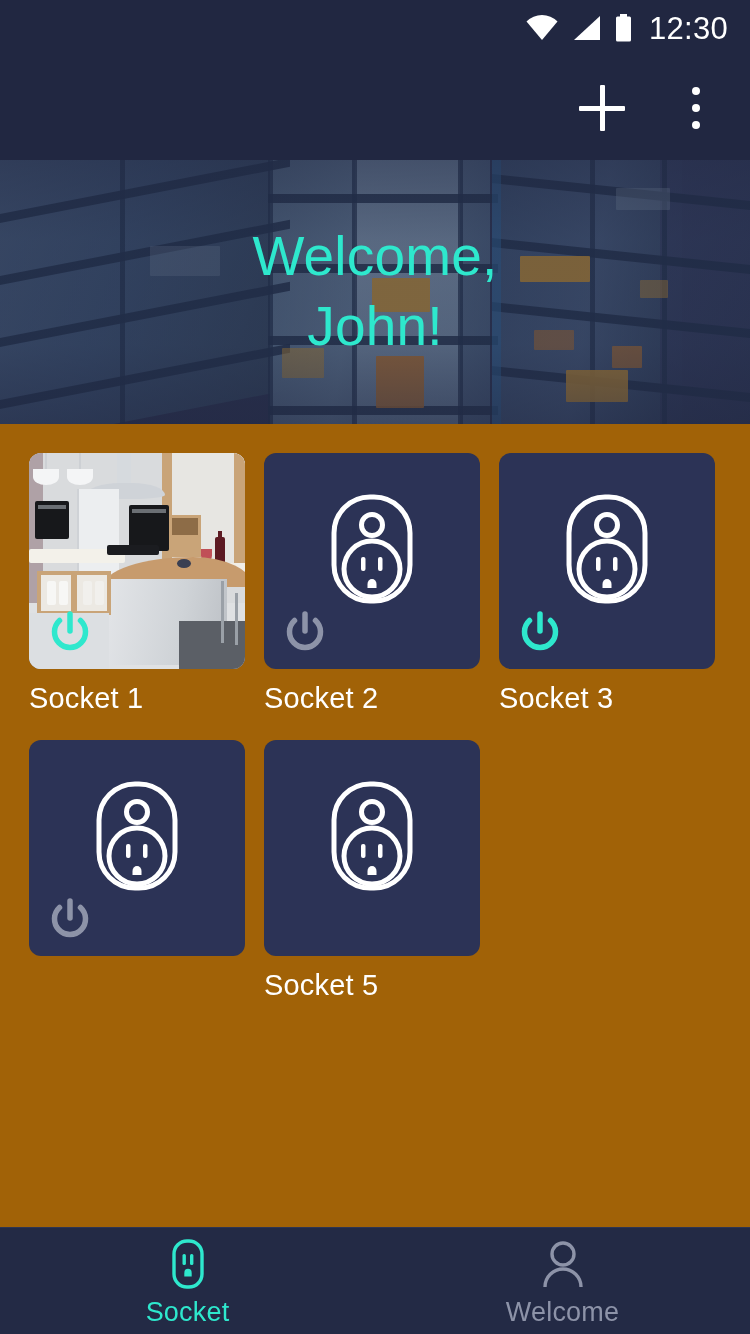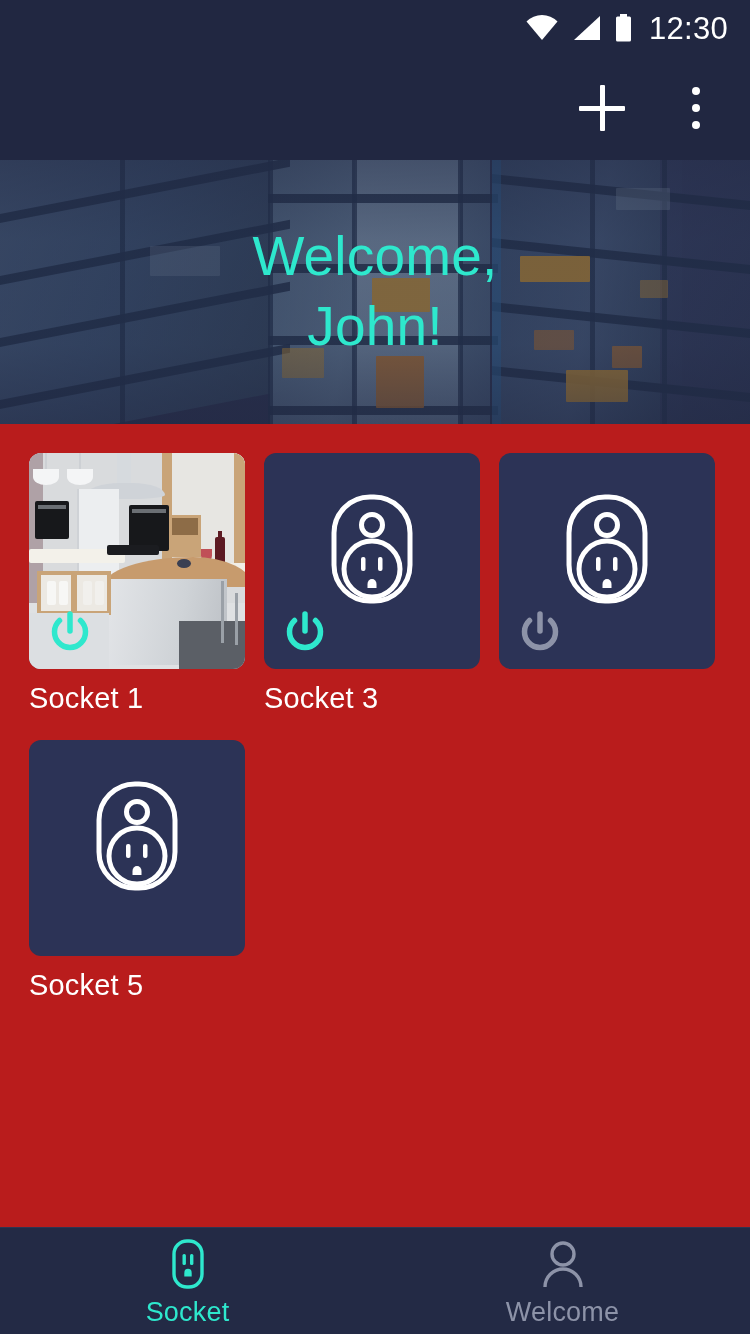--- a/index.html
+++ b/index.html
@@ -7,21 +7,21 @@
   html, body {
     width:750px; height:1334px;
     background:#1e2239;
     font-family:"Liberation Sans", sans-serif;
     overflow:hidden;
   }
 
   #app {
     position:relative;
     width:750px; height:1334px;
-    background:#b91c1c;
+    background:#a16207;
     display:flex; flex-direction:column;
   }
 
   
   .status-bar {
     height:56px; flex:0 0 56px;
     background:#212741;
     display:flex; align-items:center; justify-content:flex-end;
     padding-right:22px; gap:13px;
   }
@@ -341,20 +341,39 @@
           <div class="power-btn">
             <svg viewBox="0 0 48 48">
               <path d="M13.5 13.5 a15.5 15.5 0 1 0 21 0" fill="none" stroke="#2ee8cd" stroke-width="5.5" stroke-linecap="round"></path>
               <line x1="24" y1="7" x2="24" y2="24" stroke="#2ee8cd" stroke-width="5.5" stroke-linecap="round"></line>
             </svg>
           </div>
         </div>
         <div class="device-label">Socket 1</div>
       </div>
 
+      <div class="device">
+        <div class="device-tile">
+          <svg viewBox="0 0 216 216" width="216" height="216">
+            <rect x="70" y="44" width="76" height="104" rx="36" ry="36" fill="none" stroke="#ffffff" stroke-width="5"></rect>
+            <circle cx="108" cy="72" r="10.5" fill="none" stroke="#ffffff" stroke-width="5"></circle>
+            <circle cx="108" cy="116" r="28" fill="none" stroke="#ffffff" stroke-width="5"></circle>
+            <rect x="97" y="104" width="4.5" height="14" rx="2" fill="#ffffff"></rect>
+            <rect x="114" y="104" width="4.5" height="14" rx="2" fill="#ffffff"></rect>
+            <path d="M103.5 131 a4.5 5 0 0 1 9 0 v4 h-9 z" fill="#ffffff"></path>
+          </svg>
+          <div class="power-btn">
+            <svg viewBox="0 0 48 48">
+              <path d="M13.5 13.5 a15.5 15.5 0 1 0 21 0" fill="none" stroke="#8d93a8" stroke-width="5.5" stroke-linecap="round"></path>
+              <line x1="24" y1="7" x2="24" y2="24" stroke="#8d93a8" stroke-width="5.5" stroke-linecap="round"></line>
+            </svg>
+          </div>
+        </div>
+        <div class="device-label">Socket 2</div>
+      </div>
 
       <div class="device">
         <div class="device-tile">
           <svg viewBox="0 0 216 216" width="216" height="216">
             <rect x="70" y="44" width="76" height="104" rx="36" ry="36" fill="none" stroke="#ffffff" stroke-width="5"></rect>
             <circle cx="108" cy="72" r="10.5" fill="none" stroke="#ffffff" stroke-width="5"></circle>
             <circle cx="108" cy="116" r="28" fill="none" stroke="#ffffff" stroke-width="5"></circle>
             <rect x="97" y="104" width="4.5" height="14" rx="2" fill="#ffffff"></rect>
             <rect x="114" y="104" width="4.5" height="14" rx="2" fill="#ffffff"></rect>
             <path d="M103.5 131 a4.5 5 0 0 1 9 0 v4 h-9 z" fill="#ffffff"></path>

